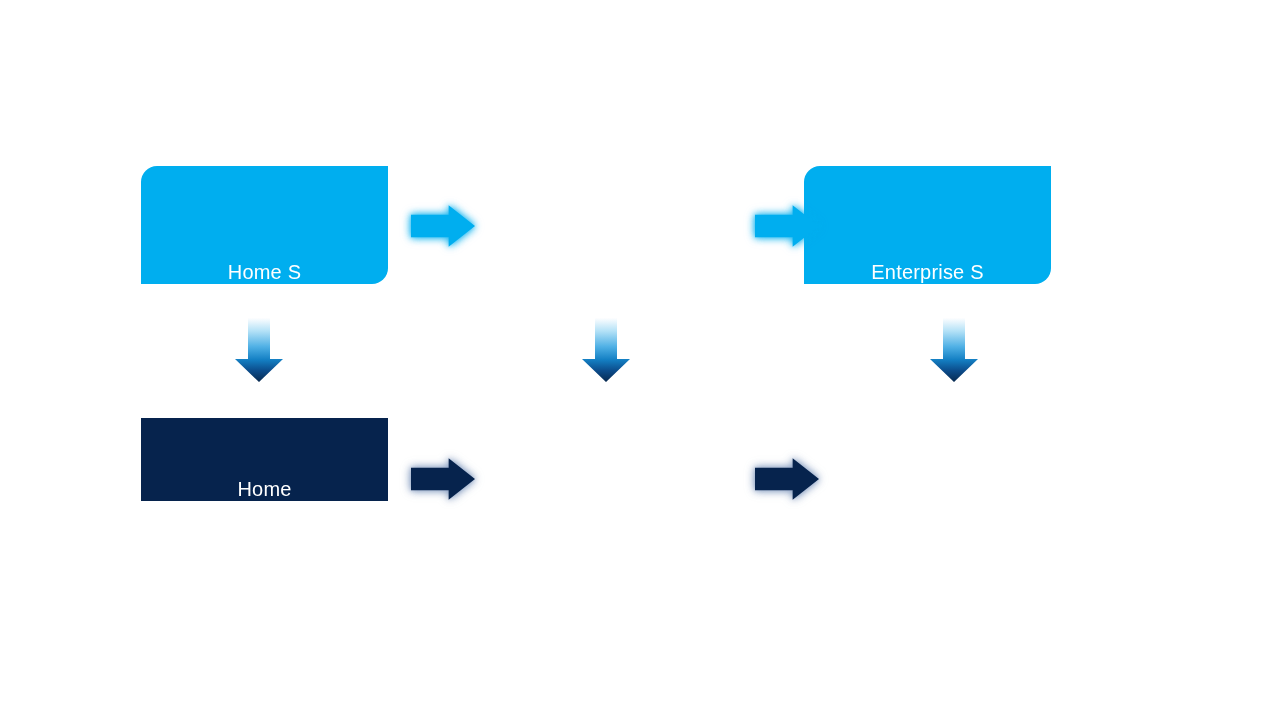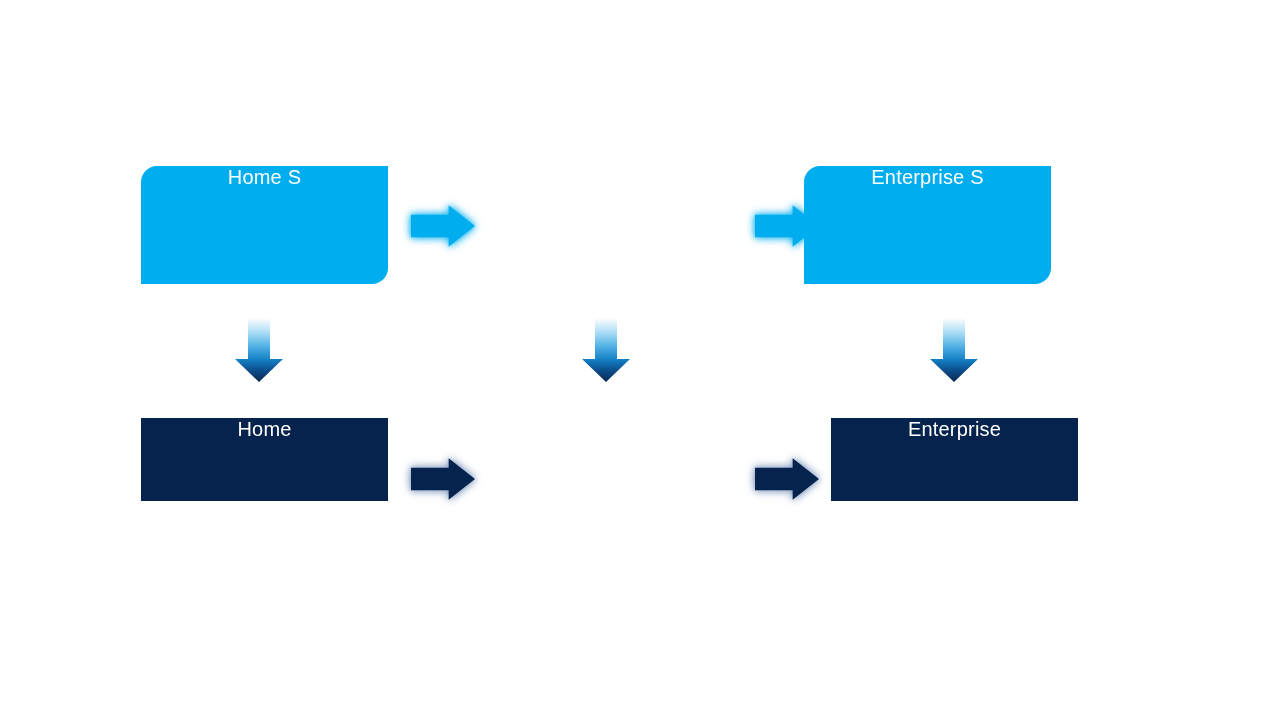--- a/index.html
+++ b/index.html
@@ -12,21 +12,21 @@
     width: 1280px;
     height: 720px;
     background: #ffffff;
     overflow: hidden;
     font-family: "Liberation Sans", "DejaVu Sans", sans-serif;
   }
   .box {
     position: absolute;
     width: 247px;
     display: flex;
-    align-items: flex-start;
+    align-items: flex-end;
     justify-content: center;
   }
   .box .label {
     color: #ffffff;
     font-size: 20px;
     font-weight: 400;
     letter-spacing: 0.2px;
     white-space: nowrap;
   }
   .box.top-row {
@@ -77,23 +77,20 @@
   <div class="box top-row" style="left:141px">
     <span class="label">Home S</span>
   </div>
   <div class="box top-row" style="left:804px">
     <span class="label">Enterprise S</span>
   </div>
 
   <div class="box bottom-row" style="left:141px">
     <span class="label">Home</span>
   </div>
-  <div class="box bottom-row" style="left:831px">
-    <span class="label">Enterprise</span>
-  </div>
 
   <svg class="arrow right-top" style="left:411px" width="64" height="44" viewBox="0 0 68 44">
     <polygon points="0,10 40,10 40,0 68,22 40,44 40,34 0,34" fill="#00AEEF"></polygon>
   </svg>
   <svg class="arrow right-top" style="left:755px" width="64" height="44" viewBox="0 0 68 44">
     <polygon points="0,10 40,10 40,0 68,22 40,44 40,34 0,34" fill="#00AEEF"></polygon>
   </svg>
 
   <svg class="arrow right-bottom" style="left:411px" width="64" height="44" viewBox="0 0 68 44">
     <polygon points="0,10 40,10 40,0 68,22 40,44 40,34 0,34" fill="#06234D"></polygon>

